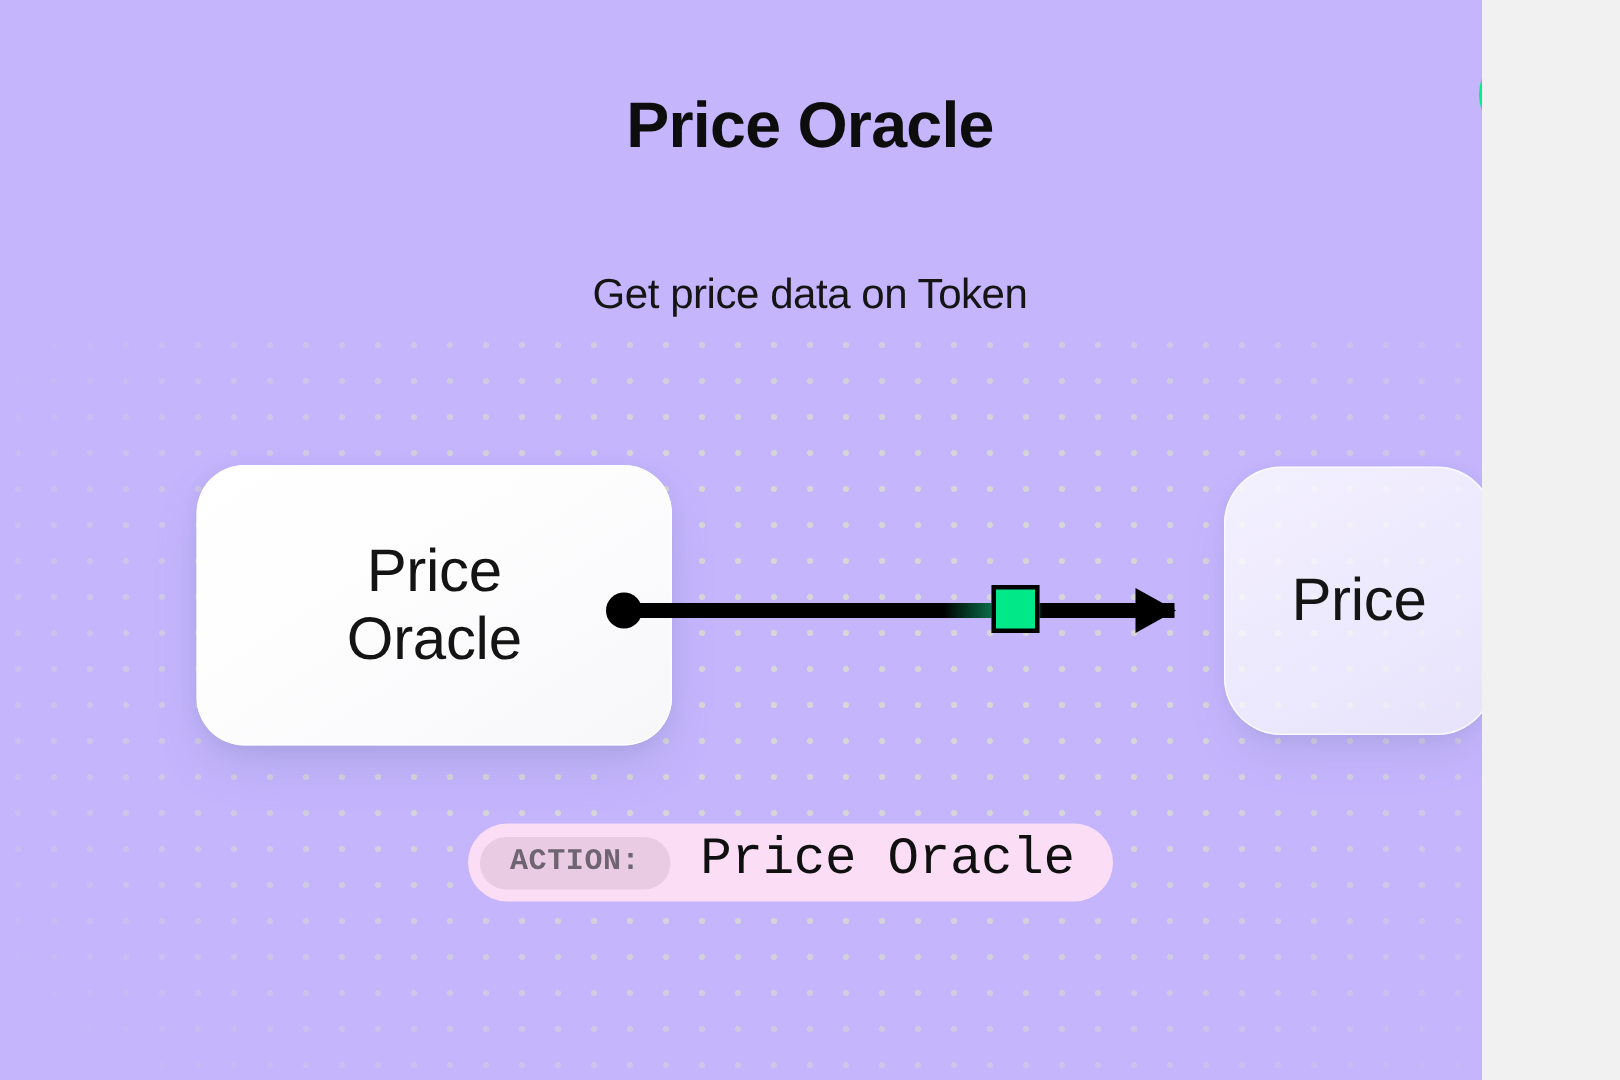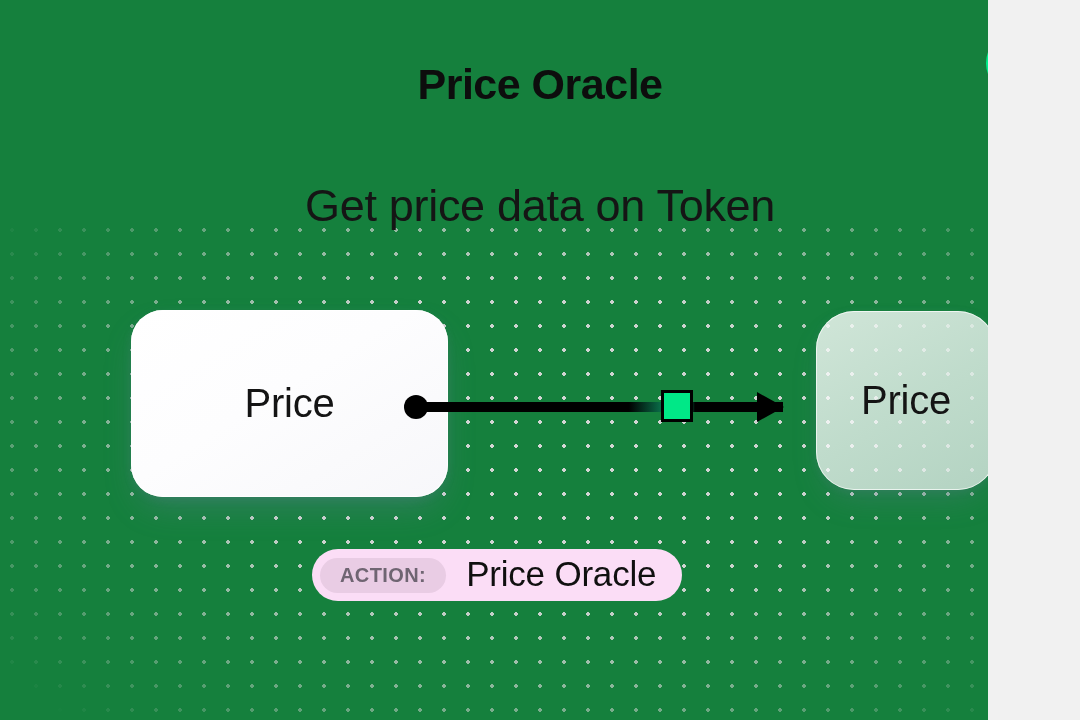--- a/index.html
+++ b/index.html
@@ -11,21 +11,21 @@
     width: 1080px;
     height: 720px;
     font-family: "Liberation Sans", sans-serif;
     overflow: hidden;
   }
 
   #stage {
     position: relative;
     width: 988px;
     height: 720px;
-    background: #15803d;
+    background: #c4b5fd;
     overflow: hidden;
   }
 
   
   .dot-grid {
     position: absolute;
     left: 0;
     top: 222px;
     width: 1080px;
     height: 490px;
@@ -48,21 +48,21 @@
     font-weight: bold;
     letter-spacing: -0.5px;
     color: #0d0d0d;
   }
   .page-subtitle {
     position: absolute;
     left: 0;
     top: 180px;
     width: 1080px;
     text-align: center;
-    font-size: 45px;
+    font-size: 28px;
     font-weight: 400;
     letter-spacing: -0.3px;
     color: #151515;
   }
 
   
   .brand-logo {
     position: absolute;
     left: 986px;
     top: 32px;
@@ -177,20 +177,21 @@
     position: absolute;
     left: 312px;
     top: 549px;
     height: 52px;
     border-radius: 26px;
     background: #fbddf6;
     display: flex;
     align-items: center;
     padding: 0 26px 0 8px;
     box-sizing: border-box;
+    font-family: Liberation Mono, monospace;
   }
   .action-chip {
     background: #e9cce4;
     color: #6f6572;
     border-radius: 20px;
     padding: 7px 20px 8px 20px;
     font-size: 20px;
     font-weight: bold;
     letter-spacing: 0.4px;
     line-height: 1;
@@ -220,20 +221,21 @@
       <rect x="19.5" y="8.0" width="11.5" height="7.2" fill="#ffffff"></rect>
       <rect x="19.5" y="18.0" width="8.4" height="7.2" fill="#ffffff"></rect>
       <path d="M15.0 14.0 a7.4 7.4 0 1 0 7.4 7.4 h-6.0 a1.4 1.4 0 1 1 -1.4 -1.4 z" fill="#ffffff"></path>
       <rect x="15.0" y="15.2" width="6.6" height="6.6" fill="#16ff9e"></rect>
     </svg>
   </div>
 
   <div class="node node-source">
     <div>
       <div>Price</div>
+      <div>Oracle</div>
     </div>
   </div>
 
   <div class="node node-target">
     <span>Price</span>
   </div>
 
   <div class="edge-layer">
     <div class="edge-line"></div>
     <div class="edge-dot"></div>

